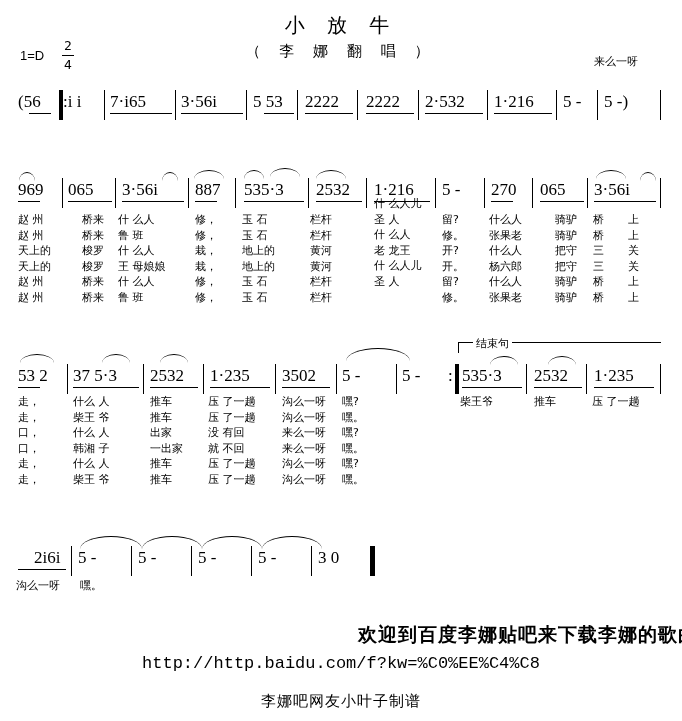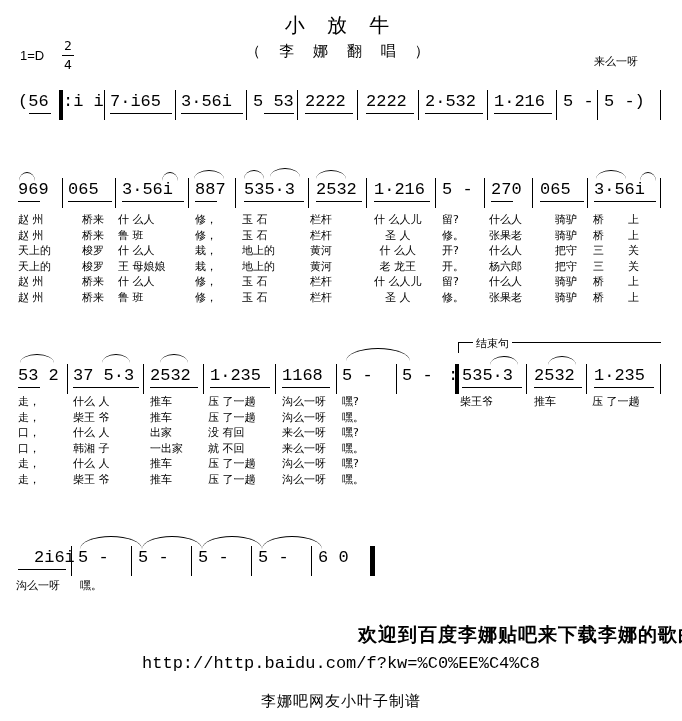--- a/index.html
+++ b/index.html
@@ -6,21 +6,21 @@
   body { width:682px; height:721px; position:relative; overflow:hidden; color:#000;
          font-family:"DejaVu Sans", sans-serif; }
   .abs { position:absolute; white-space:nowrap; }
   .title { left:0; width:682px; top:12px; text-align:center; font-size:20px; letter-spacing:8px; font-family:"DejaVu Serif", serif; }
   .singer { left:0; width:682px; top:42px; text-align:center; font-size:15px; letter-spacing:7px; }
   .key { left:20px; top:48px; font-size:13px; font-family:Liberation Sans, sans-serif; }
   .frac { left:62px; top:38px; font-size:13px; text-align:center; width:12px; line-height:16px; font-family:"DejaVu Sans Mono", monospace; }
   .frac .bar { border-top:1px solid #000; margin:1px 0; }
   .origin { left:594px; top:54px; font-size:11px; }
   .staff { position:absolute; left:0; width:682px; }
-  .note { position:absolute; font-size:17px; font-family:Liberation Mono, monospace; letter-spacing:0; }
+  .note { position:absolute; font-size:17px; font-family:Liberation Serif, serif; letter-spacing:0; }
   .bl { position:absolute; width:1px; background:#000; }
   .lyr { position:absolute; font-size:11px; line-height:15.5px; }
   .lyr div { height:15.5px; }
   .ul { position:absolute; height:1px; background:#000; }
   .arc { position:absolute; border-top:1px solid #000; border-radius:50% 50% 0 0 / 100% 100% 0 0; height:8px; }
   .ending { position:absolute; font-size:11px; }
   .welcome { left:16px; width:682px; top:622px; text-align:right; font-size:19px; font-weight:bold; font-family:"DejaVu Serif", serif; letter-spacing:1px; }
   .url { left:0; width:682px; top:654px; text-align:center; font-size:17px; font-family:"Liberation Mono", monospace; }
   .credit { left:0; width:682px; top:692px; text-align:center; font-size:15px; font-family:"DejaVu Serif", serif; letter-spacing:1px; }
 </style>
@@ -154,21 +154,21 @@
       <div>玉  石</div>
   </div>
   <div class="lyr" style="left:310px;top:40px;">
     <div>栏杆</div>
       <div>栏杆</div>
       <div>黄河</div>
       <div>黄河</div>
       <div>栏杆</div>
       <div>栏杆</div>
   </div>
-  <div class="lyr" style="left:374px;top:40px;text-align:center;">
+  <div class="lyr" style="left:374px;top:24px;">
     <div>什 么人儿</div>
       <div>圣   人</div>
       <div>什 么人</div>
       <div>老 龙王</div>
       <div>什 么人儿</div>
       <div>圣   人</div>
   </div>
   <div class="lyr" style="left:442px;top:40px;">
     <div>留?</div>
       <div>修。</div>
@@ -223,21 +223,21 @@
   <div class="arc" style="left:548px;top:12px;width:28px;"></div>
 
   <span class="note" style="left:18px;top:22px;">53 2</span>
   <div class="bl" style="left:67px;top:20px;height:30px;"></div>
   <span class="note" style="left:73px;top:22px;">37 5·3</span>
   <div class="bl" style="left:143px;top:20px;height:30px;"></div>
   <span class="note" style="left:150px;top:22px;">2532</span>
   <div class="bl" style="left:203px;top:20px;height:30px;"></div>
   <span class="note" style="left:210px;top:22px;">1·235</span>
   <div class="bl" style="left:275px;top:20px;height:30px;"></div>
-  <span class="note" style="left:282px;top:22px;">1168</span>
+  <span class="note" style="left:282px;top:22px;">3502</span>
   <div class="bl" style="left:336px;top:20px;height:30px;"></div>
   <span class="note" style="left:342px;top:22px;">5 -</span>
   <div class="bl" style="left:396px;top:20px;height:30px;"></div>
   <span class="note" style="left:402px;top:22px;">5 -</span>
   <span class="note" style="left:448px;top:22px;">:</span>
   <div class="bl" style="left:455px;top:20px;height:30px;width:3px;border-left:1px solid #000;background:#000;margin-left:0;"></div>
   <span class="note" style="left:462px;top:22px;">535·3</span>
   <div class="bl" style="left:526px;top:20px;height:30px;"></div>
   <span class="note" style="left:534px;top:22px;">2532</span>
   <div class="bl" style="left:586px;top:20px;height:30px;"></div>
@@ -314,21 +314,21 @@
   <span class="note" style="left:34px;top:18px;">2i6i</span>
   <div class="bl" style="left:71px;top:16px;height:30px;"></div>
   <span class="note" style="left:78px;top:18px;">5 -</span>
   <div class="bl" style="left:131px;top:16px;height:30px;"></div>
   <span class="note" style="left:138px;top:18px;">5 -</span>
   <div class="bl" style="left:191px;top:16px;height:30px;"></div>
   <span class="note" style="left:198px;top:18px;">5 -</span>
   <div class="bl" style="left:251px;top:16px;height:30px;"></div>
   <span class="note" style="left:258px;top:18px;">5 -</span>
   <div class="bl" style="left:311px;top:16px;height:30px;"></div>
-  <span class="note" style="left:318px;top:18px;">6 0</span>
+  <span class="note" style="left:318px;top:18px;">3 0</span>
   <div class="bl" style="left:370px;top:16px;height:30px;width:4px;border-left:1px solid #000;background:#000;"></div>
   <div class="ul" style="left:18px;top:39px;width:48px;"></div>
 
   <div class="lyr" style="left:16px;top:48px;">沟么一呀</div>
   <div class="lyr" style="left:80px;top:48px;">嘿。</div>
 </div>
 
 <div class="abs welcome">欢迎到百度李娜贴吧来下载李娜的歌曲</div>
 <div class="abs url">http://http.baidu.com/f?kw=%C0%EE%C4%C8</div>
 <div class="abs credit">李娜吧网友小叶子制谱</div>

